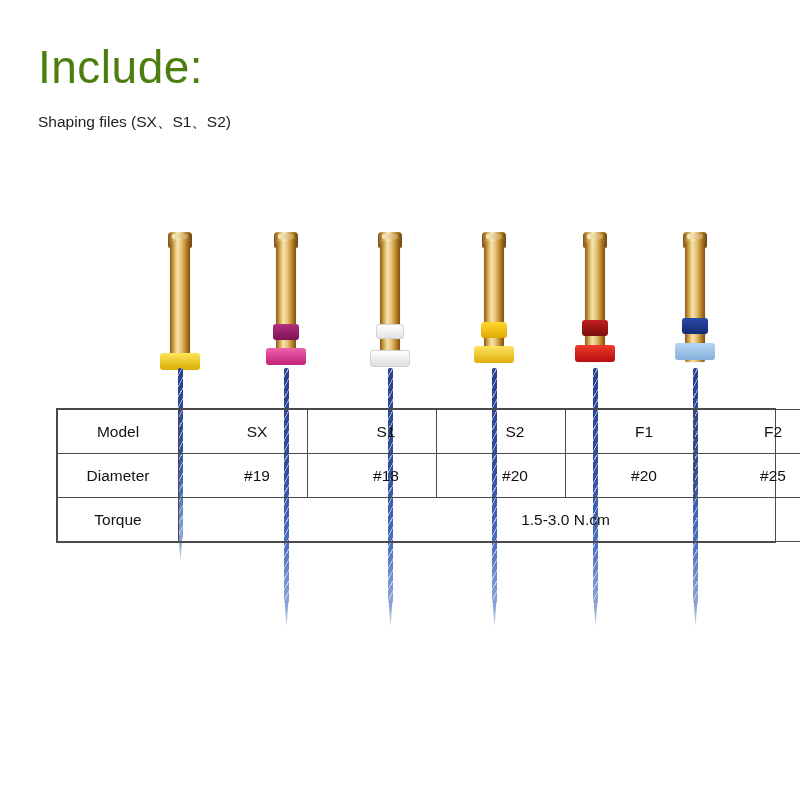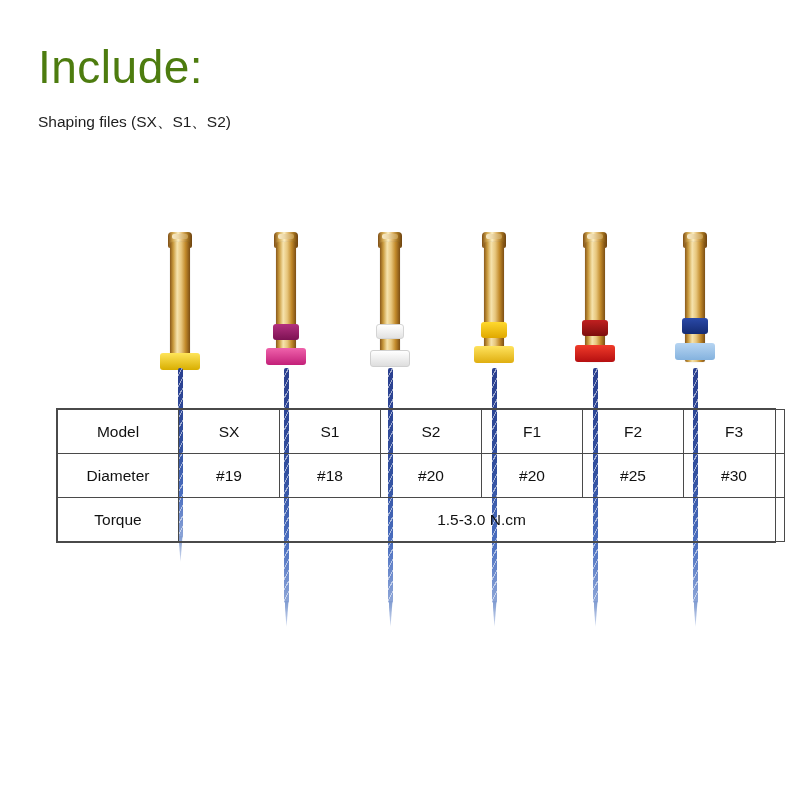--- a/index.html
+++ b/index.html
@@ -177,20 +177,21 @@
     font-size: 15.5px;
     color: #111;
     background: transparent;
     padding: 0;
   }
   table.spec td.label {
     width: 120px;
   }
   table.spec td.val {
     width: 100px;
+    padding-left: 28px;
   }
 </style>
 </head>
 <body>
 
 <div class="page">
 
   <div class="heading">Include:</div>
 
   <div class="subtext">

